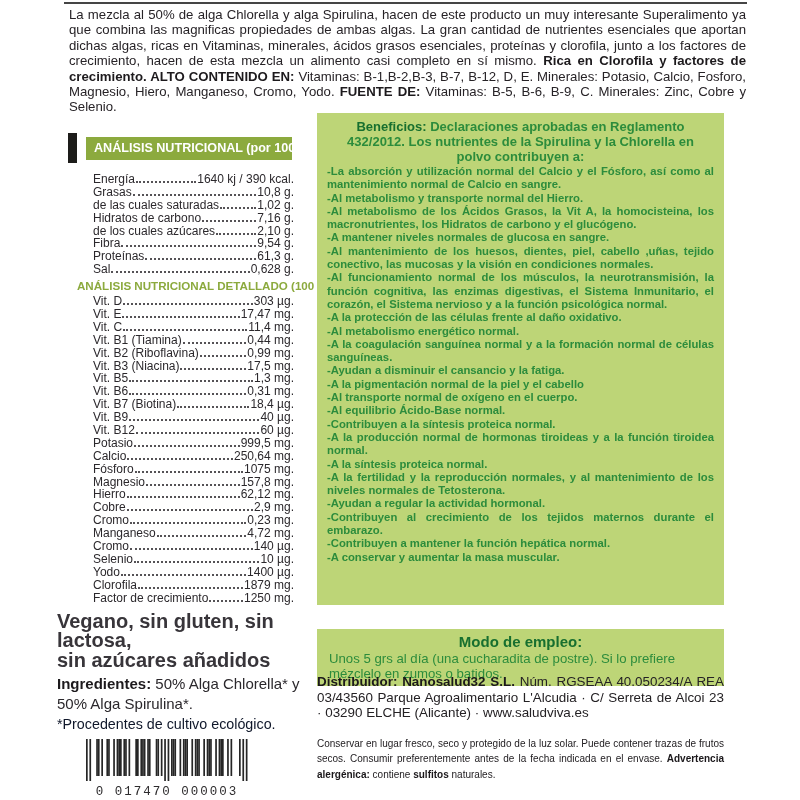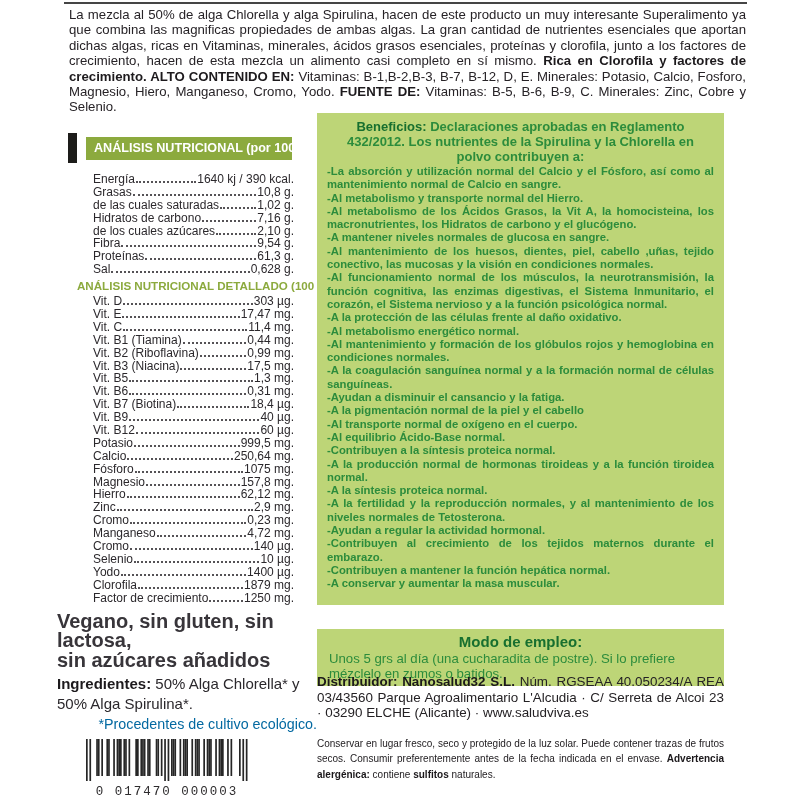--- a/index.html
+++ b/index.html
@@ -23,21 +23,21 @@
   .nutri-table.detail { margin-top:2px; }
   .nrow { display:flex; align-items:baseline; height:12.9px; font-size:12px; color:#2b282c;text-align:center; }
   .nlabel { white-space:nowrap; }
   .dots { flex:1; border-bottom:2px dotted #555256; margin:0 1px 2px 1px; min-width:6px; }
   .nvalue { white-space:nowrap; }
   .detail-head { margin:4px 0 0 20px; color:#8caa3e; font-weight:bold; font-size:11.6px; white-space:nowrap; }
 
   .claims { margin-top:8px; font-weight:bold; font-size:20px; line-height:19.5px; color:#38353a; }
   .ingredients { margin:4px 0 0 0; font-size:15px; line-height:20px; color:#2b282c; }
   .ingredients b { color:#1d1a1d; }
-  .organic { margin:2px 0 0 0; font-size:14.3px; color:#0369a1;text-align:right; }
+  .organic { margin:2px 0 0 0; font-size:14.3px; color:#0f172a; }
 
   .barcode-wrap { margin:7px 0 0 26px; width:168px; text-align:center; }
   .barcode-digits { font-family:Liberation Mono, monospace; font-size:12.5px; letter-spacing:2px;
                     color:#2e2c2e; margin-top:0; }
   .weight { margin:8px 0 0 34px; width:160px; text-align:center; font-weight:bold;
             font-size:23px; color:#6d7c5e; }
 
   
   .benefits-box { position:absolute; left:317px; top:113px; width:407px; height:492px;
                   background:#bdd577; box-sizing:border-box; padding:6px 10px 4px 10px; overflow:hidden;font-weight:bold; }
@@ -219,21 +219,21 @@
           <span class="nvalue">157,8 mg.</span>
         </div>
 
         <div class="nrow">
           <span class="nlabel">Hierro</span>
           <span class="dots"></span>
           <span class="nvalue">62,12 mg.</span>
         </div>
 
         <div class="nrow">
-          <span class="nlabel">Zinc</span>
+          <span class="nlabel">Cobre</span>
           <span class="dots"></span>
           <span class="nvalue">2,9 mg.</span>
         </div>
 
         <div class="nrow">
           <span class="nlabel">Cromo</span>
           <span class="dots"></span>
           <span class="nvalue">0,23 mg.</span>
         </div>
 
@@ -352,21 +352,20 @@
       <p class="benefit">-A mantener niveles normales de glucosa en sangre.</p>
 
       <p class="benefit">-Al mantenimiento de los huesos, dientes, piel, cabello ,uñas, tejido conectivo, las mucosas y la visión en condiciones normales.</p>
 
       <p class="benefit">-Al funcionamiento normal de los músculos, la neurotransmisión, la función cognitiva, las enzimas digestivas, el Sistema Inmunitario, el corazón, el Sistema nervioso y a la función psicológica normal.</p>
 
       <p class="benefit">-A la protección de las células frente al daño oxidativo.</p>
 
       <p class="benefit">-Al metabolismo energético normal.</p>
 
-      <p class="benefit">-Al mantenimiento y formación de los glóbulos rojos y hemoglobina en condiciones normales.</p>
 
       <p class="benefit">-A la coagulación sanguínea normal y a la formación normal de células sanguíneas.</p>
 
       <p class="benefit">-Ayudan a disminuir el cansancio y la fatiga.</p>
 
       <p class="benefit">-A la pigmentación normal de la piel y el cabello</p>
 
       <p class="benefit">-Al transporte normal de oxígeno en el cuerpo.</p>
 
       <p class="benefit">-Al equilibrio Ácido-Base normal.</p>

